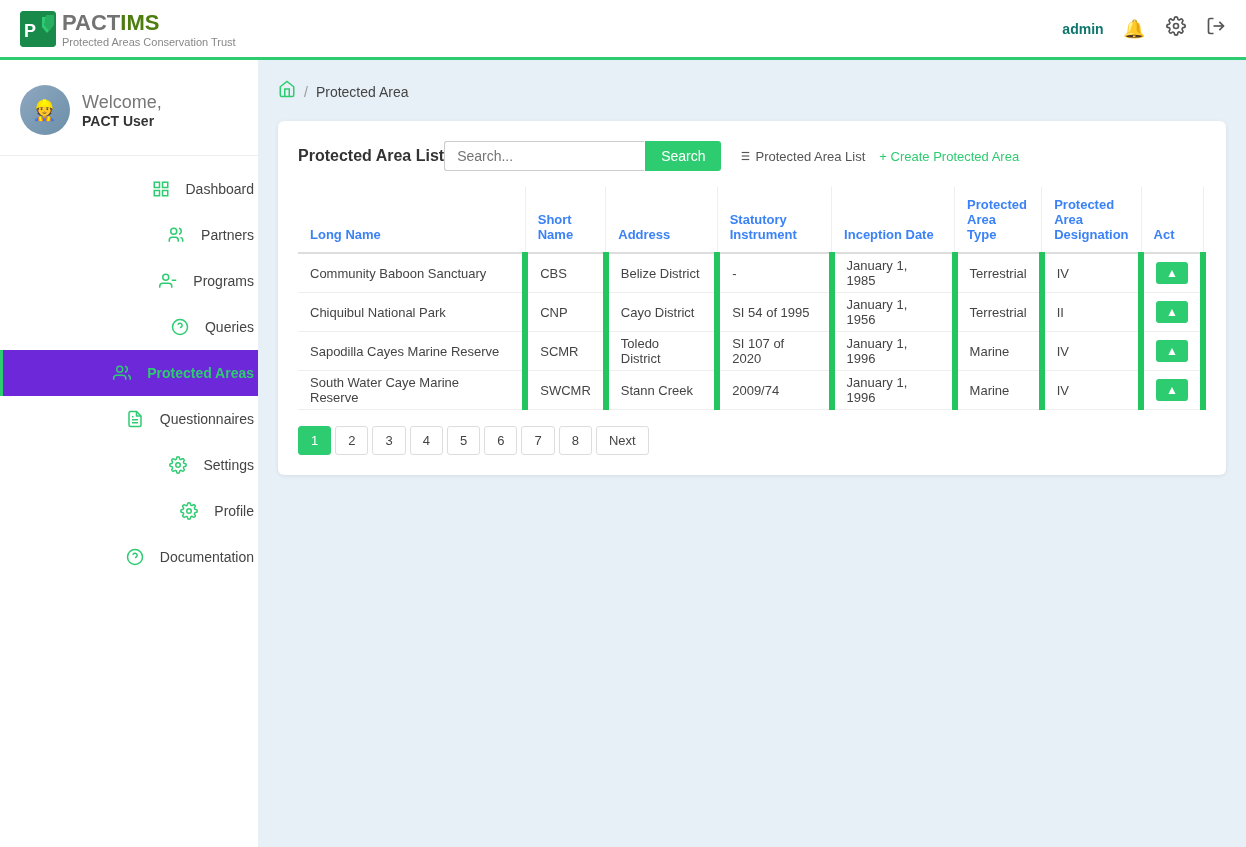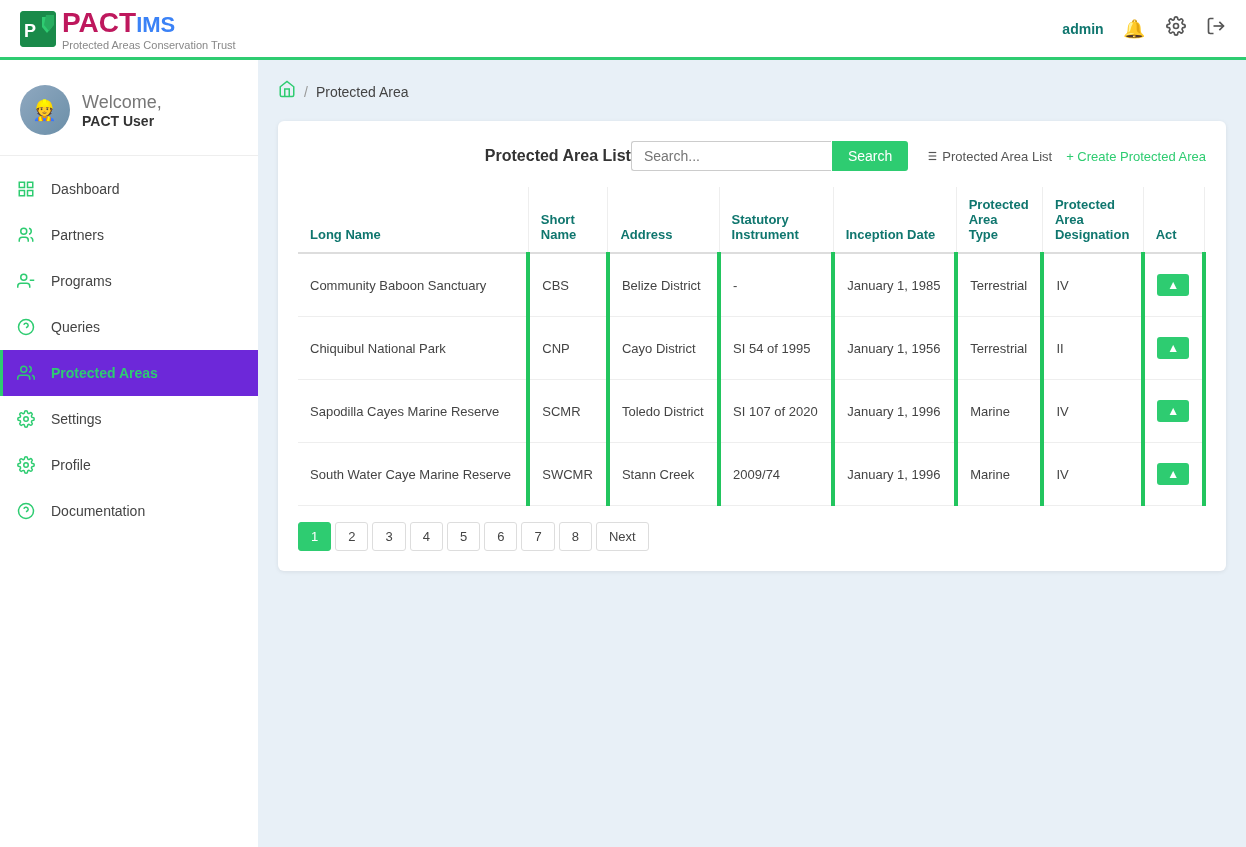--- a/index.html
+++ b/index.html
@@ -69,25 +69,26 @@
       display: flex; align-items: center; justify-content: center;
       color: white; font-size: 20px;
     }
     .user-info .welcome { color: #777; font-size: 18px; }
     .user-info .username { color: #333; font-weight: bold; font-size: 14px; }
     .sidebar-nav { padding: 10px 0; }
     .nav-item {
       display: flex;
       align-items: center;
       gap: 14px;
-      padding: 12px 12px;
+      padding: 12px 4px;
       cursor: pointer;
       color: #444;
       border-left: 3px solid transparent;
       transition: background 0.2s;
+      justify-content: flex-end;
     }
     .nav-item.active {
       background: #6d28d9;
       border-left: 3px solid #2ecc71;
       color: #2ecc71;
     }
     .nav-item .nav-icon-item {
       width: 22px; height: 22px;
       color: #2ecc71;
       font-size: 16px;
@@ -117,21 +118,21 @@
     
     .card {
       background: white;
       border-radius: 6px;
       padding: 20px;
       box-shadow: 0 1px 4px rgba(0,0,0,0.08);
     }
     .card-header {
       display: flex;
       align-items: center;
-      justify-content: flex-end;
+      justify-content: flex-start;
       margin-bottom: 16px;
     }
     .card-title { font-size: 16px; font-weight: 600; color: #333; }
     .header-right {
       display: flex;
       align-items: center;
       gap: 16px;
     }
     .search-area {
       display: flex;
@@ -185,31 +186,31 @@
       border-collapse: collapse;
       font-size: 13px;
     }
     thead tr {
       border-bottom: 2px solid #ddd;
     }
     thead th {
       padding: 10px 12px;
       text-align: left;
       font-weight: 700;
-      color: #0f766e;
+      color: #3b82f6;
       vertical-align: bottom;
       border-right: 1px solid #eee;
     }
     tbody tr {
       border-bottom: 1px solid #eee;
     }
     tbody td {
-      padding: 20px 12px;
+      padding: 4px 12px;
       color: #444;
-      border-right: 4px solid #22c55e;
+      border-right: 6px solid #22c55e;
       vertical-align: middle;
     }
     .action-btn {
       background: #2ecc71;
       color: white;
       border: none;
       padding: 4px 10px;
       border-radius: 3px;
       cursor: pointer;
       font-size: 12px;
@@ -244,21 +245,21 @@
   <div class="logo-area">
     <div class="logo-icon">
       <svg width="36" height="36" viewBox="0 0 36 36">
         <rect width="36" height="36" fill="#1a8a4a" rx="4"></rect>
         <text x="4" y="26" fill="white" font-size="18" font-weight="bold">P</text>
         <polygon points="22,6 32,6 32,16 27,22 22,16" fill="#2ecc71"></polygon>
         <polygon points="26,4 34,4 34,14 29,20 24,14" fill="#27ae60"></polygon>
       </svg>
     </div>
     <div>
-      <span style="font-size:28px;font-weight:bold;color:#be185d;">PACT</span><span style="font-size:22px;font-weight:bold;color:#3b82f6;margin-top:40px;">IMS</span>
+      <span style="font-size:22px;font-weight:bold;color:#737373;">PACT</span><span style="font-size:22px;font-weight:bold;color:#4d7c0f;margin-top:40px;">IMS</span>
       <span class="logo-subtitle">Protected Areas Conservation Trust</span>
     </div>
   </div>
   <div class="topnav-right">
     <span class="admin-label">admin</span>
     <span class="nav-icon">🔔</span>
     <span class="nav-icon">
       <svg width="20" height="20" viewBox="0 0 24 24" fill="none" stroke="#555" stroke-width="2">
           <circle cx="12" cy="12" r="3"></circle>
           <path d="M19.4 15a1.65 1.65 0 0 0 .33 1.82l.06.06a2 2 0 0 1-2.83 2.83l-.06-.06a1.65 1.65 0 0 0-1.82-.33 1.65 1.65 0 0 0-1 1.51V21a2 2 0 0 1-4 0v-.09A1.65 1.65 0 0 0 9 19.4a1.65 1.65 0 0 0-1.82.33l-.06.06a2 2 0 0 1-2.83-2.83l.06-.06A1.65 1.65 0 0 0 4.68 15a1.65 1.65 0 0 0-1.51-1H3a2 2 0 0 1 0-4h.09A1.65 1.65 0 0 0 4.6 9a1.65 1.65 0 0 0-.33-1.82l-.06-.06a2 2 0 0 1 2.83-2.83l.06.06A1.65 1.65 0 0 0 9 4.68a1.65 1.65 0 0 0 1-1.51V3a2 2 0 0 1 4 0v.09a1.65 1.65 0 0 0 1 1.51 1.65 1.65 0 0 0 1.82-.33l.06-.06a2 2 0 0 1 2.83 2.83l-.06.06A1.65 1.65 0 0 0 19.4 9a1.65 1.65 0 0 0 1.51 1H21a2 2 0 0 1 0 4h-.09a1.65 1.65 0 0 0-1.51 1z"></path>
@@ -332,20 +333,32 @@
       <div class="nav-item active">
         <span class="nav-icon-item">
           <svg width="18" height="18" viewBox="0 0 24 24" fill="none" stroke="#2ecc71" stroke-width="2">
               <path d="M17 21v-2a4 4 0 0 0-4-4H5a4 4 0 0 0-4 4v2"></path>
               <circle cx="9" cy="7" r="4"></circle>
               <path d="M23 21v-2a4 4 0 0 0-3-3.87"></path>
               <path d="M16 3.13a4 4 0 0 1 0 7.75"></path>
             </svg>
         </span>
         <span class="nav-label">Protected Areas</span>
+      </div>
+      <div class="nav-item">
+        <span class="nav-icon-item">
+          <svg width="18" height="18" viewBox="0 0 24 24" fill="none" stroke="#2ecc71" stroke-width="2">
+              <path d="M14 2H6a2 2 0 0 0-2 2v16a2 2 0 0 0 2 2h12a2 2 0 0 0 2-2V8z"></path>
+              <polyline points="14 2 14 8 20 8"></polyline>
+              <line x1="16" y1="13" x2="8" y2="13"></line>
+              <line x1="16" y1="17" x2="8" y2="17"></line>
+              <polyline points="10 9 9 9 8 9"></polyline>
+            </svg>
+        </span>
+        <span class="nav-label">Questionnaires</span>
       </div>
       <div class="nav-item">
         <span class="nav-icon-item">
           <svg width="18" height="18" viewBox="0 0 24 24" fill="none" stroke="#2ecc71" stroke-width="2">
               <circle cx="12" cy="12" r="3"></circle>
               <path d="M19.4 15a1.65 1.65 0 0 0 .33 1.82l.06.06a2 2 0 0 1-2.83 2.83l-.06-.06a1.65 1.65 0 0 0-1.82-.33 1.65 1.65 0 0 0-1 1.51V21a2 2 0 0 1-4 0v-.09A1.65 1.65 0 0 0 9 19.4a1.65 1.65 0 0 0-1.82.33l-.06.06a2 2 0 0 1-2.83-2.83l.06-.06A1.65 1.65 0 0 0 4.68 15a1.65 1.65 0 0 0-1.51-1H3a2 2 0 0 1 0-4h.09A1.65 1.65 0 0 0 4.6 9a1.65 1.65 0 0 0-.33-1.82l-.06-.06a2 2 0 0 1 2.83-2.83l.06.06A1.65 1.65 0 0 0 9 4.68a1.65 1.65 0 0 0 1-1.51V3a2 2 0 0 1 4 0v.09a1.65 1.65 0 0 0 1 1.51 1.65 1.65 0 0 0 1.82-.33l.06-.06a2 2 0 0 1 2.83 2.83l-.06.06A1.65 1.65 0 0 0 19.4 9a1.65 1.65 0 0 0 1.51 1H21a2 2 0 0 1 0 4h-.09a1.65 1.65 0 0 0-1.51 1z"></path>
             </svg>
         </span>
         <span class="nav-label">Settings</span>
       </div>

